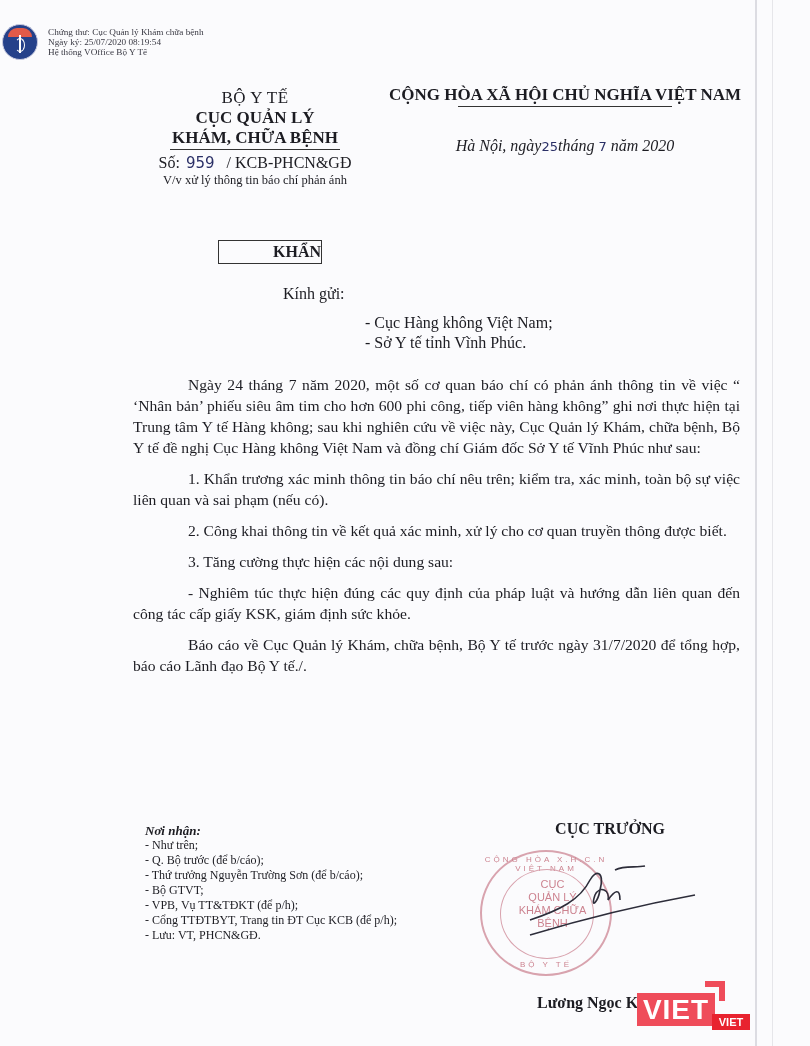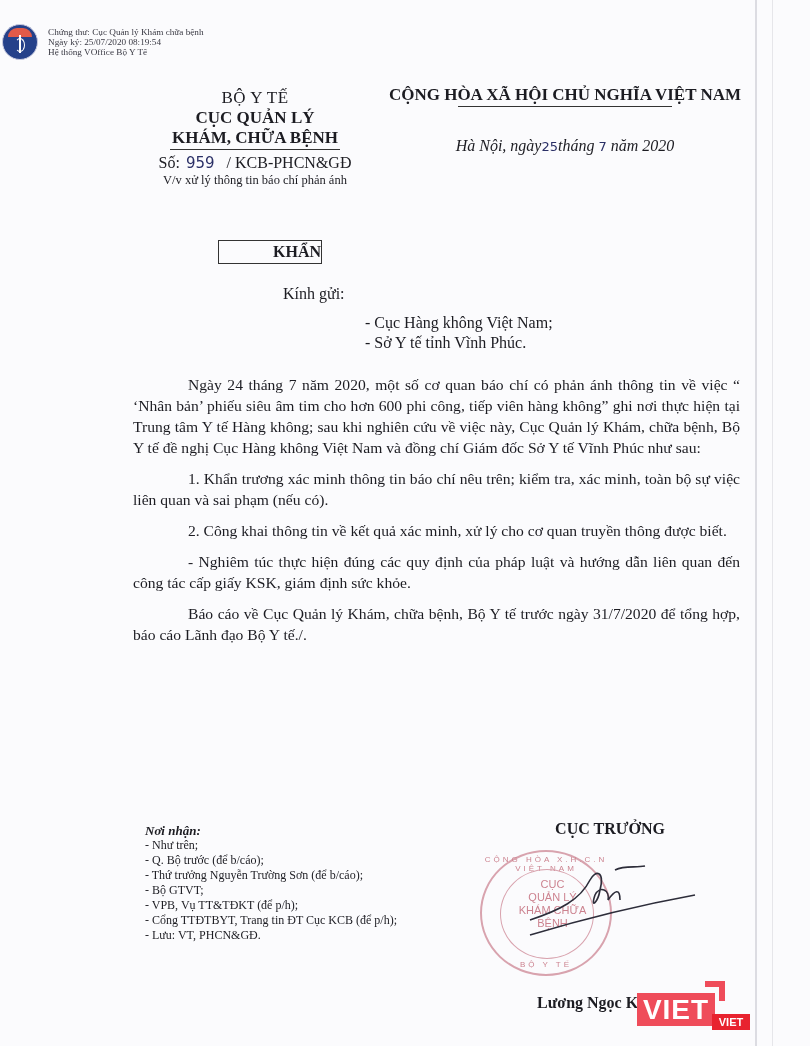--- a/index.html
+++ b/index.html
@@ -110,20 +110,21 @@
   <div class="greeting">Kính gửi:</div>
   <div class="recipients">
     <div>- Cục Hàng không Việt Nam;</div>
     <div>- Sở Y tế tỉnh Vĩnh Phúc.</div>
   </div>
 
   <div class="body">
     <p>Ngày 24 tháng 7 năm 2020, một số cơ quan báo chí có phản ánh thông tin về việc “ ‘Nhân bản’ phiếu siêu âm tim cho hơn 600 phi công, tiếp viên hàng không” ghi nơi thực hiện tại Trung tâm Y tế Hàng không; sau khi nghiên cứu về việc này, Cục Quản lý Khám, chữa bệnh, Bộ Y tế đề nghị Cục Hàng không Việt Nam và đồng chí Giám đốc Sở Y tế Vĩnh Phúc như sau:</p>
     <p>1. Khẩn trương xác minh thông tin báo chí nêu trên; kiểm tra, xác minh, toàn bộ sự việc liên quan và sai phạm (nếu có).</p>
     <p>2. Công khai thông tin về kết quả xác minh, xử lý cho cơ quan truyền thông được biết.</p>
+    <p>3. Tăng cường thực hiện các nội dung sau:</p>
     <p>- Nghiêm túc thực hiện đúng các quy định của pháp luật và hướng dẫn liên quan đến công tác cấp giấy KSK, giám định sức khỏe.</p>
     <p>Báo cáo về Cục Quản lý Khám, chữa bệnh, Bộ Y tế trước ngày 31/7/2020 để tổng hợp, báo cáo Lãnh đạo Bộ Y tế./.</p>
   </div>
 
   <div class="recv">
     <div class="recv-title">Nơi nhận:</div>
     <div>- Như trên;</div>
     <div>- Q. Bộ trước (để b/cáo);</div>
     <div>- Thứ trưởng Nguyễn Trường Sơn (để b/cáo);</div>
     <div>- Bộ GTVT;</div>

